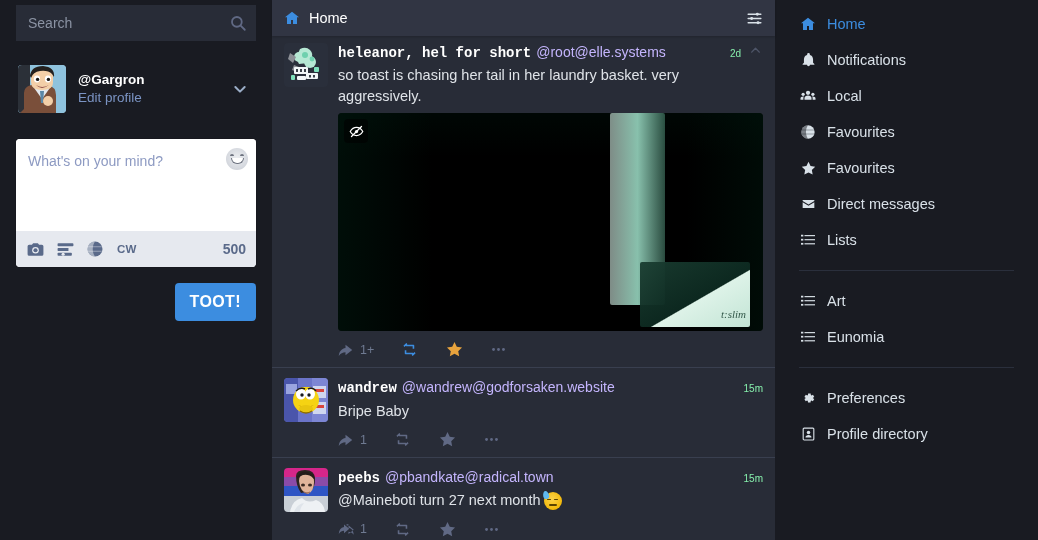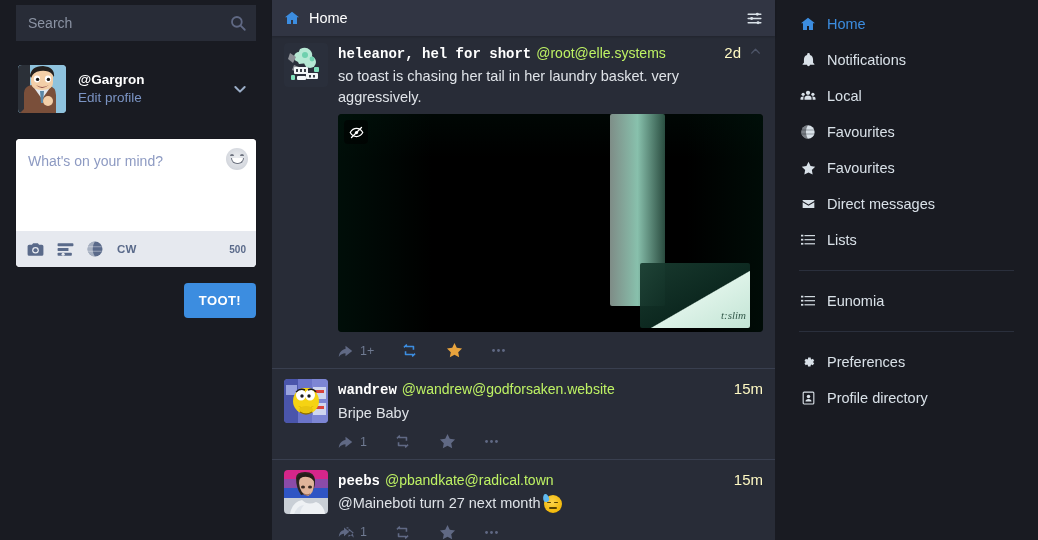--- a/index.html
+++ b/index.html
@@ -114,27 +114,27 @@
     margin-right:11px; cursor:pointer;
     display:flex; align-items:center;
   }
   .cf-icon svg{ display:block; }
   .cw-btn{
     color:#5a6a8a; font-size:11.5px; font-weight:700;
     letter-spacing:.3px; cursor:pointer; margin-left:1px;text-align:center;
   }
   .char-count{
     margin-left:auto; color:#5a6a8a;
-    font-size:10px; font-weight:700;
+    font-size:14px; font-weight:700;
   }
   .toot-row{ display:flex; justify-content:flex-end; margin-top:16px; }
   .toot-btn{
     background:#3c8de0; color:#fff;
     border:none; outline:none; cursor:pointer;
-    font-family:inherit; font-size:13px; font-weight:700;
+    font-family:inherit; font-size:16px; font-weight:700;
     letter-spacing:.4px;
     padding:10px 15px; border-radius:4px;
   }
 
   
   .center{
     width:503px; flex:0 0 503px; height:540px;
     background:#282c37;
     display:flex; flex-direction:column;
     position:relative;
@@ -168,22 +168,22 @@
     border-radius:4px; overflow:hidden;
     margin-right:10px;
     position:relative;
   }
   .st-body{ flex:1; min-width:0; }
   .st-head{
     display:flex; align-items:baseline;
     font-size:14px; line-height:1.3;
   }
   .st-display{ color:#fff; font-weight:700; white-space:nowrap;font-family:Liberation Mono, monospace; }
-  .st-acct{ color:#bef264; margin-left:5px; overflow:hidden; text-overflow:ellipsis; white-space:nowrap; }
-  .st-time{ margin-left:auto; color:#fef9c3; font-size:15px; padding-left:8px; white-space:nowrap; }
+  .st-acct{ color:#c4b5fd; margin-left:5px; overflow:hidden; text-overflow:ellipsis; white-space:nowrap; }
+  .st-time{ margin-left:auto; color:#86efac; font-size:10px; padding-left:8px; white-space:nowrap; }
   .st-collapse{ width:14px; color:#4e5568; margin-left:8px; cursor:pointer; }
   .st-collapse svg{ display:block; }
   .st-content{
     color:#dfe3e8; font-size:14.5px;
     margin-top:3px; line-height:1.42;
     display:flex; align-items:center; flex-wrap:wrap;
   }
   .mention{ color:#dfe3e8; }
   .inline-emoji{
     width:18px; height:18px; margin-left:3px;
@@ -728,20 +728,33 @@
         <span class="nico">
           <svg viewBox="0 0 24 24" width="16" height="14" fill="currentColor">
             <rect x="0" y="3" width="4" height="3"></rect>
               <rect x="6" y="3.5" width="18" height="2"></rect>
             <rect x="0" y="10" width="4" height="3"></rect>
               <rect x="6" y="10.5" width="18" height="2"></rect>
             <rect x="0" y="17" width="4" height="3"></rect>
               <rect x="6" y="17.5" width="18" height="2"></rect>
           </svg>
         </span>
+        <span>Art</span>
+      </a>
+      <a class="nav-item">
+        <span class="nico">
+          <svg viewBox="0 0 24 24" width="16" height="14" fill="currentColor">
+            <rect x="0" y="3" width="4" height="3"></rect>
+              <rect x="6" y="3.5" width="18" height="2"></rect>
+            <rect x="0" y="10" width="4" height="3"></rect>
+              <rect x="6" y="10.5" width="18" height="2"></rect>
+            <rect x="0" y="17" width="4" height="3"></rect>
+              <rect x="6" y="17.5" width="18" height="2"></rect>
+          </svg>
+        </span>
         <span>Eunomia</span>
       </a>
     </div>
 
     <div class="nav-sep"></div>
 
     <div class="nav-group">
       <a class="nav-item">
         <span class="nico">
           <svg viewBox="0 0 24 24" width="16" height="16" fill="currentColor">

